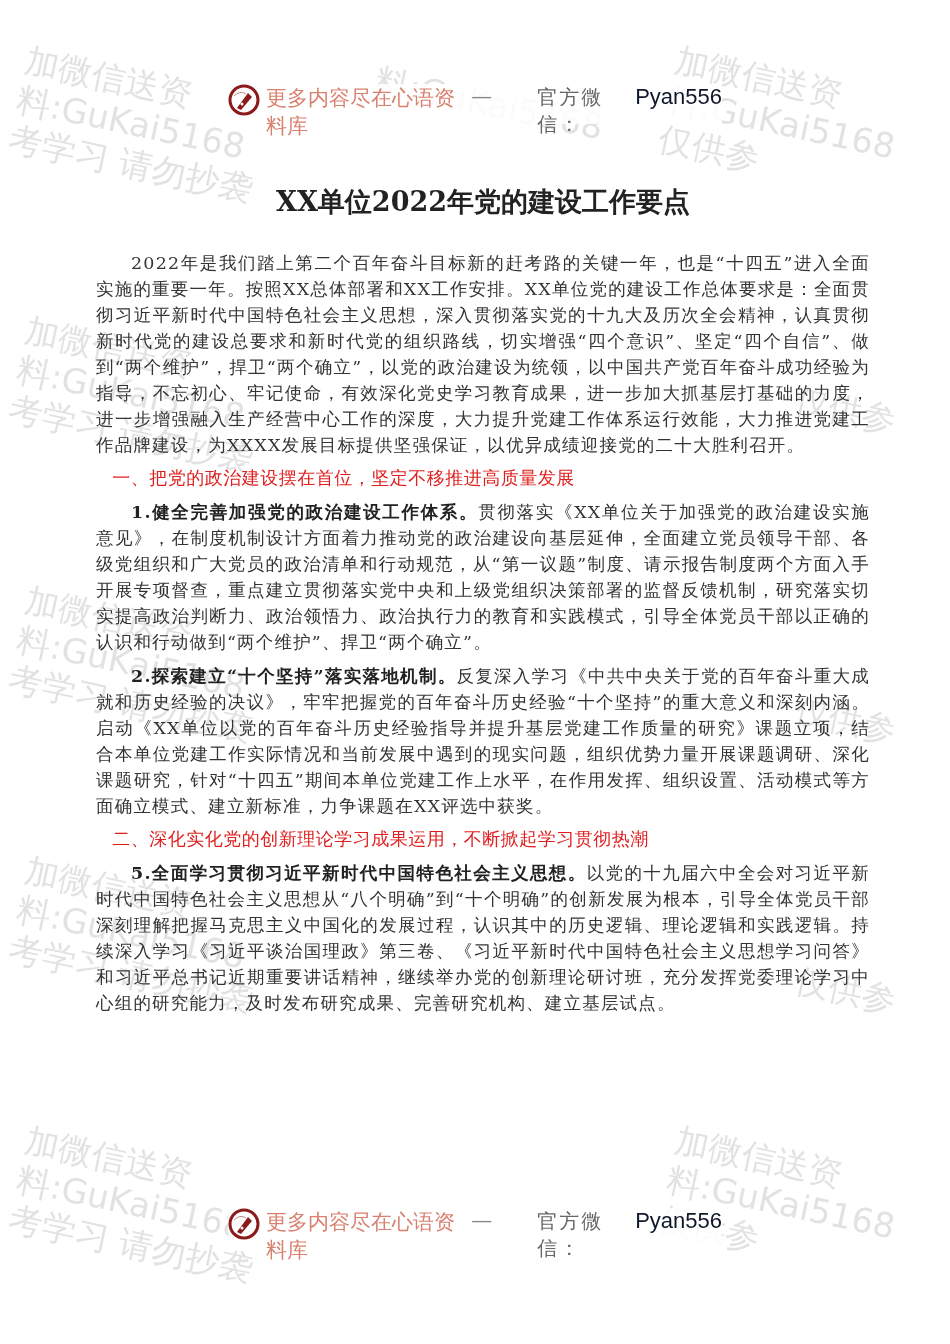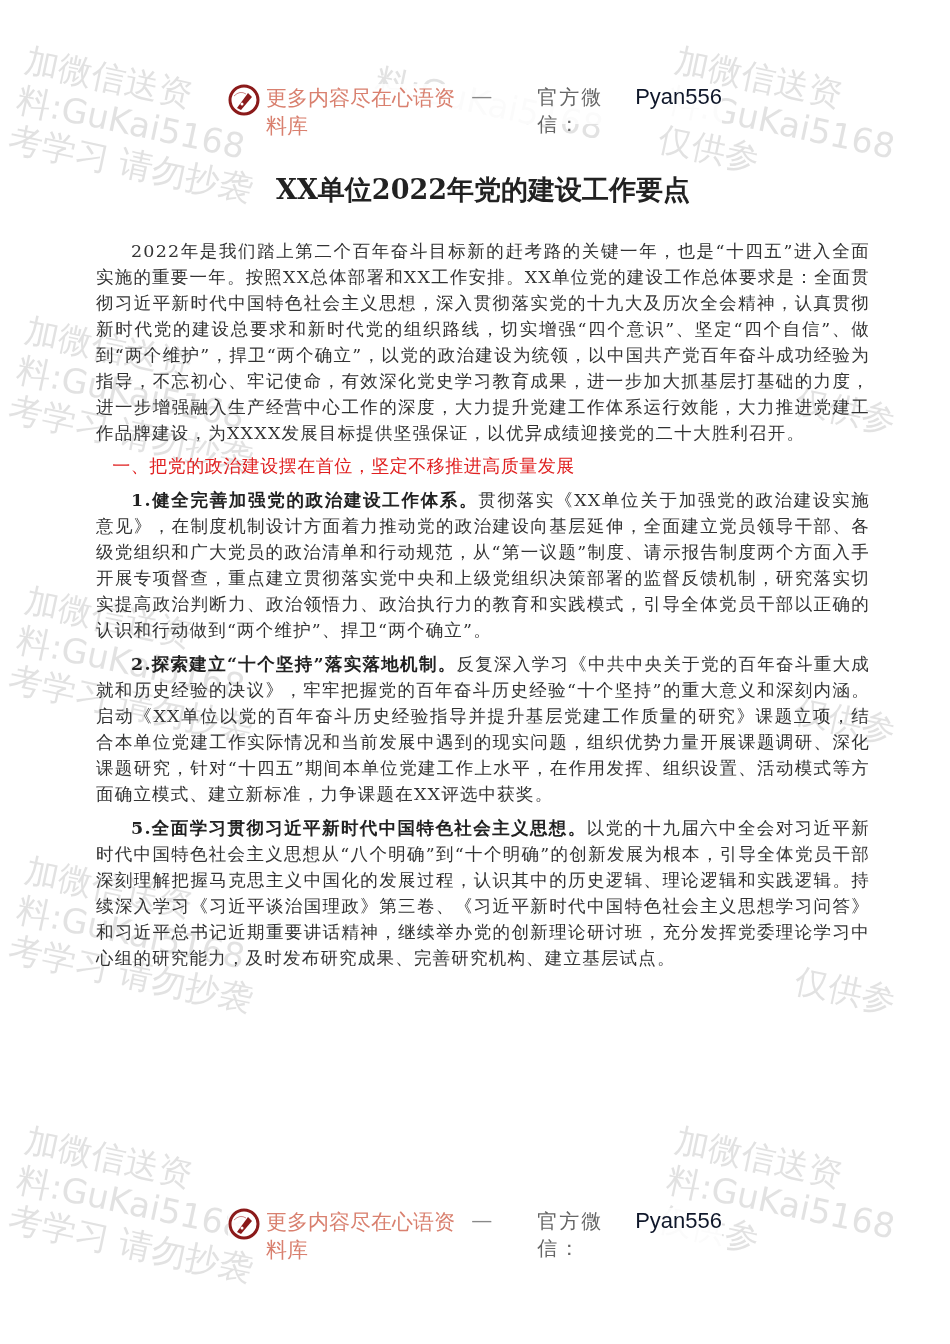--- a/index.html
+++ b/index.html
@@ -11,21 +11,21 @@
   .banner { position: absolute; left: 228px; width: 494px; height: 40px; display: flex; align-items: flex-start; z-index: 2; background: rgba(255,255,255,0.85); }
   .banner.top { top: 84px; }
   .banner.bottom { top: 1208px; }
   .banner .logo { width: 32px; height: 32px; margin-right: 6px; flex: none; }
   .banner .b-main { color: #d9806f; font-family: "DejaVu Serif", "Liberation Serif", serif; font-size: 21px; letter-spacing: 0px; }
   .banner .b-dash { color: #888; font-size: 21px; }
   .banner .b-sub { color: #666; font-size: 20px; font-family: "DejaVu Serif", serif; letter-spacing: 2px; margin-left: 45px; }
   .banner .b-id { color: #0f172a; font-size: 22px; font-family: "Liberation Sans", "DejaVu Sans", sans-serif; }
 
   .doc { position: absolute; left: 88px; top: 168px; width: 790px; z-index: 1; }
-  .doc-title { text-align: center; font-weight: bold; font-size: 27px; color: #222; margin: 4px 0 30px 0; letter-spacing: 0px; font-family: "DejaVu Serif", "Liberation Serif", serif; }
+  .doc-title { text-align: center; font-weight: bold; font-size: 27px; color: #222; margin: 16px 0 30px 0; letter-spacing: 0px; font-family: "DejaVu Serif", "Liberation Serif", serif; }
   .para { font-size: 17.5px; line-height: 26px; margin: 8px; text-align: justify; text-indent: 2em; color: #333; letter-spacing: 1.2px; }
   .para .lead { font-weight: bold; color: #222; }
   .section-head { font-family: "DejaVu Sans", "Liberation Sans", sans-serif; color: #e02020; font-size: 18px; line-height: 24.8px; margin: 8px; text-indent: 0.9em; letter-spacing: 0.5px; }
 </style>
 </head>
 <body>
 
 <div class="watermark-layer">
   <div class="wm" style="left:30px;top:40px;"><span>加微信送资</span><br><span>料:GuKai5168</span><br><span>考学习 请勿抄袭</span></div>
   <div class="wm" style="left:680px;top:40px;"><span>加微信送资</span><br><span>料:GuKai5168</span><br><span>仅供参</span></div>
@@ -55,20 +55,21 @@
 
 <div class="doc">
   <h1 class="doc-title">XX单位2022年党的建设工作要点</h1>
 
   <p class="para">2022年是我们踏上第二个百年奋斗目标新的赶考路的关键一年，也是“十四五”进入全面实施的重要一年。按照XX总体部署和XX工作安排。XX单位党的建设工作总体要求是：全面贯彻习近平新时代中国特色社会主义思想，深入贯彻落实党的十九大及历次全会精神，认真贯彻新时代党的建设总要求和新时代党的组织路线，切实增强“四个意识”、坚定“四个自信”、做到“两个维护”，捍卫“两个确立”，以党的政治建设为统领，以中国共产党百年奋斗成功经验为指导，不忘初心、牢记使命，有效深化党史学习教育成果，进一步加大抓基层打基础的力度，进一步增强融入生产经营中心工作的深度，大力提升党建工作体系运行效能，大力推进党建工作品牌建设，为XXXX发展目标提供坚强保证，以优异成绩迎接党的二十大胜利召开。</p>
 
   <p class="section-head">一、把党的政治建设摆在首位，坚定不移推进高质量发展</p>
   <p class="para"><span class="lead">1.健全完善加强党的政治建设工作体系。</span><span>贯彻落实《XX单位关于加强党的政治建设实施意见》，在制度机制设计方面着力推动党的政治建设向基层延伸，全面建立党员领导干部、各级党组织和广大党员的政治清单和行动规范，从“第一议题”制度、请示报告制度两个方面入手开展专项督查，重点建立贯彻落实党中央和上级党组织决策部署的监督反馈机制，研究落实切实提高政治判断力、政治领悟力、政治执行力的教育和实践模式，引导全体党员干部以正确的认识和行动做到“两个维护”、捍卫“两个确立”。</span></p>
   <p class="para"><span class="lead">2.探索建立“十个坚持”落实落地机制。</span><span>反复深入学习《中共中央关于党的百年奋斗重大成就和历史经验的决议》，牢牢把握党的百年奋斗历史经验“十个坚持”的重大意义和深刻内涵。启动《XX单位以党的百年奋斗历史经验指导并提升基层党建工作质量的研究》课题立项，结合本单位党建工作实际情况和当前发展中遇到的现实问题，组织优势力量开展课题调研、深化课题研究，针对“十四五”期间本单位党建工作上水平，在作用发挥、组织设置、活动模式等方面确立模式、建立新标准，力争课题在XX评选中获奖。</span></p>
 
+  <p class="section-head">二、深化实化党的创新理论学习成果运用，不断掀起学习贯彻热潮</p>
   <p class="para"><span class="lead">5.全面学习贯彻习近平新时代中国特色社会主义思想。</span><span>以党的十九届六中全会对习近平新时代中国特色社会主义思想从“八个明确”到“十个明确”的创新发展为根本，引导全体党员干部深刻理解把握马克思主义中国化的发展过程，认识其中的历史逻辑、理论逻辑和实践逻辑。持续深入学习《习近平谈治国理政》第三卷、《习近平新时代中国特色社会主义思想学习问答》和习近平总书记近期重要讲话精神，继续举办党的创新理论研讨班，充分发挥党委理论学习中心组的研究能力，及时发布研究成果、完善研究机构、建立基层试点。</span></p>
 </div>
 
 <div class="banner bottom">
   <svg class="logo" viewBox="0 0 32 32">
     <circle cx="16" cy="16" r="14" fill="none" stroke="#8b1a1a" stroke-width="3"></circle>
     <path d="M9 24 L20 9 L24 13 L13 26 Z" fill="#8b1a1a"></path>
     <path d="M6 12 Q12 6 18 10" fill="none" stroke="#c88" stroke-width="1"></path>
     <circle cx="14" cy="20" r="1.5" fill="#fff"></circle>
   </svg>

